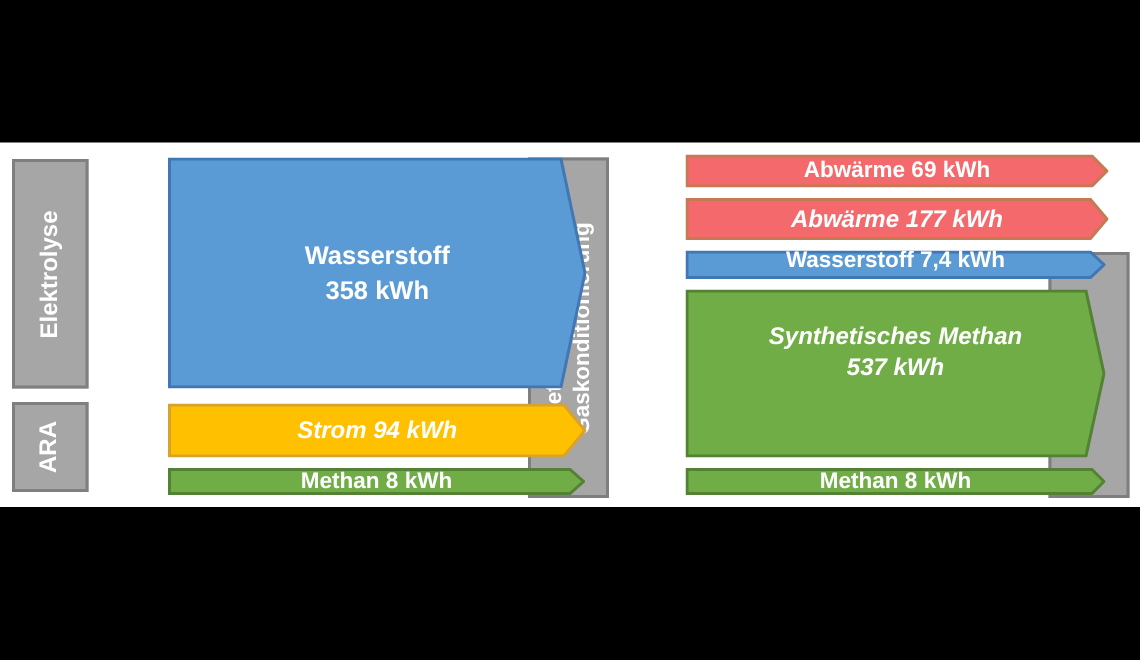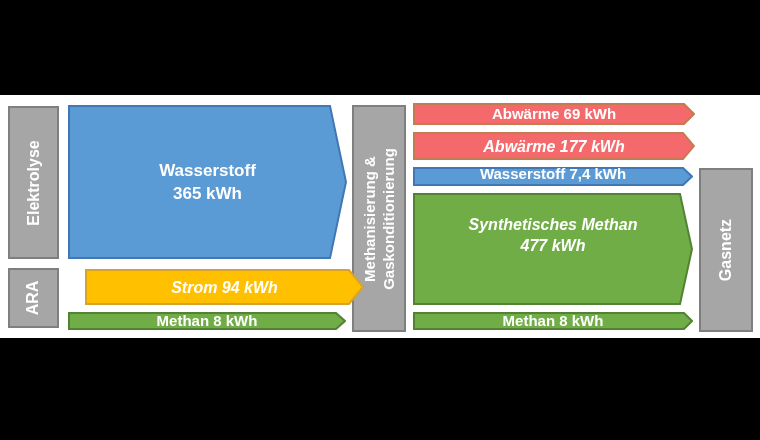--- a/index.html
+++ b/index.html
@@ -39,20 +39,21 @@
     font-weight: bold;
     font-size: 16px;
     text-align: center;
   }
   .vlabel.two-line {
     font-size: 15px;
     line-height: 19px;
   }
   .flow {
     position: absolute;
+    margin-left: 44px;
   }
   .flow svg {
     display: block;
   }
   .flow-label {
     position: absolute;
     inset: 0;
     display: flex;
     align-items: center;
     justify-content: center;
@@ -94,26 +95,26 @@
     <span class="vlabel">Gasnetz</span>
   </div>
 
   <div class="flow" style="left:68px; top:105px; width:279px; height:154px;">
     <svg width="279" height="154" viewBox="0 0 279 154">
       <polygon class="fill-blue" points="1,1 262,1 278,77 262,153 1,153"></polygon>
     </svg>
     <div class="flow-label fs-17">
       <span>
         <span>Wasserstoff</span><br>
-        <span>365 kWh</span>
+        <span>358 kWh</span>
       </span>
     </div>
   </div>
 
-  <div class="flow" style="left:85px; top:269px; width:279px; height:36px;">
+  <div class="flow" style="left:68px; top:269px; width:279px; height:36px;">
     <svg width="279" height="36" viewBox="0 0 279 36">
       <polygon class="fill-orange" points="1,1 264,1 278,18 264,35 1,35"></polygon>
     </svg>
     <div class="flow-label fs-16">
       <span>Strom 94 kWh</span>
     </div>
   </div>
 
   <div class="flow" style="left:68px; top:312px; width:278px; height:18px;">
     <svg width="278" height="18" viewBox="0 0 278 18">
@@ -151,21 +152,21 @@
     </div>
   </div>
 
   <div class="flow" style="left:413px; top:193px; width:280px; height:84px;">
     <svg width="280" height="112" viewBox="0 0 280 112">
       <polygon class="fill-green" points="1,1 267,1 279,56 267,111 1,111"></polygon>
     </svg>
     <div class="flow-label fs-16">
       <span>
         <span>Synthetisches Methan</span><br>
-        <span>477 kWh</span>
+        <span>537 kWh</span>
       </span>
     </div>
   </div>
 
   <div class="flow" style="left:413px; top:312px; width:280px; height:18px;">
     <svg width="280" height="18" viewBox="0 0 280 18">
       <polygon class="fill-green" points="1,1 271,1 279,9 271,17 1,17"></polygon>
     </svg>
     <div class="flow-label fs-15">
       <span>Methan 8 kWh</span>

